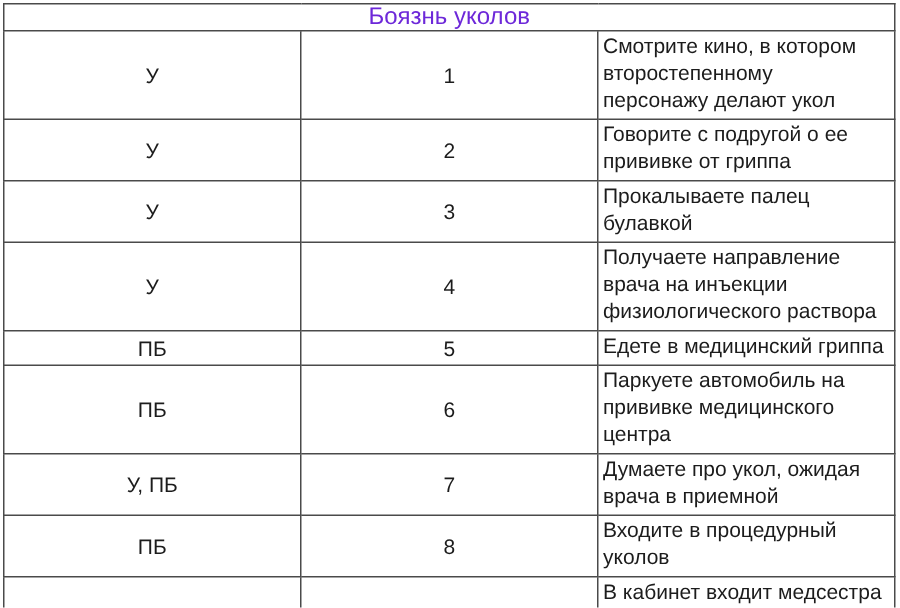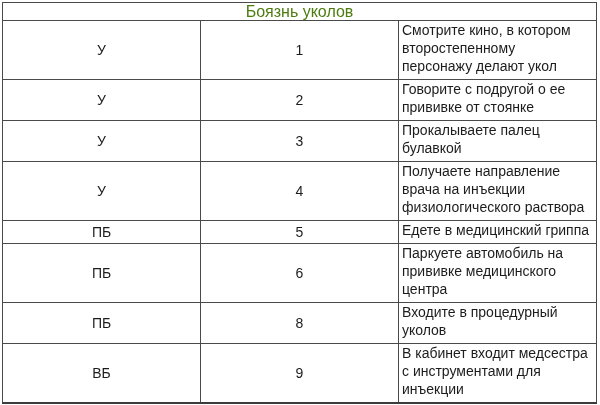--- a/index.html
+++ b/index.html
@@ -29,21 +29,21 @@
     vertical-align: middle;
     overflow: hidden;
   }
   th.title-cell {
     font-size: 16px;
     font-weight: bold;
     text-align: center;
     height: 17px;
     line-height: 17px;
     padding: 0;
-    color: #4d7c0f;
+    color: #6d28d9;
   }
   td.code {
     width: 90px;
     text-align: center;
     font-size: 14px;
     line-height: 18px;
     padding: 0;
   }
   td.num {
     width: 73px;
@@ -75,21 +75,21 @@
   <tbody id="table-body">
       <tr class="table-row">
         <td class="code">У</td>
         <td class="num">1</td>
         <td class="text">Смотрите кино, в котором второстепенному
 персонажу делают укол</td>
       </tr>
       <tr class="table-row">
         <td class="code">У</td>
         <td class="num">2</td>
-        <td class="text">Говорите с подругой о ее прививке от стоянке</td>
+        <td class="text">Говорите с подругой о ее прививке от гриппа</td>
       </tr>
       <tr class="table-row">
         <td class="code">У</td>
         <td class="num">3</td>
         <td class="text">Прокалываете палец булавкой</td>
       </tr>
       <tr class="table-row">
         <td class="code">У</td>
         <td class="num">4</td>
         <td class="text">Получаете направление врача на инъекции
@@ -99,20 +99,25 @@
         <td class="code">ПБ</td>
         <td class="num">5</td>
         <td class="text">Едете в медицинский гриппа</td>
       </tr>
       <tr class="table-row">
         <td class="code">ПБ</td>
         <td class="num">6</td>
         <td class="text">Паркуете автомобиль на прививке медицинского центра</td>
       </tr>
       <tr class="table-row">
+        <td class="code">У, ПБ</td>
+        <td class="num">7</td>
+        <td class="text">Думаете про укол, ожидая врача в приемной</td>
+      </tr>
+      <tr class="table-row">
         <td class="code">ПБ</td>
         <td class="num">8</td>
         <td class="text">Входите в процедурный уколов</td>
       </tr>
       <tr class="table-row">
         <td class="code">ВБ</td>
         <td class="num">9</td>
         <td class="text">В кабинет входит медсестра с инструментами для инъекции</td>
       </tr>
     </tbody>

